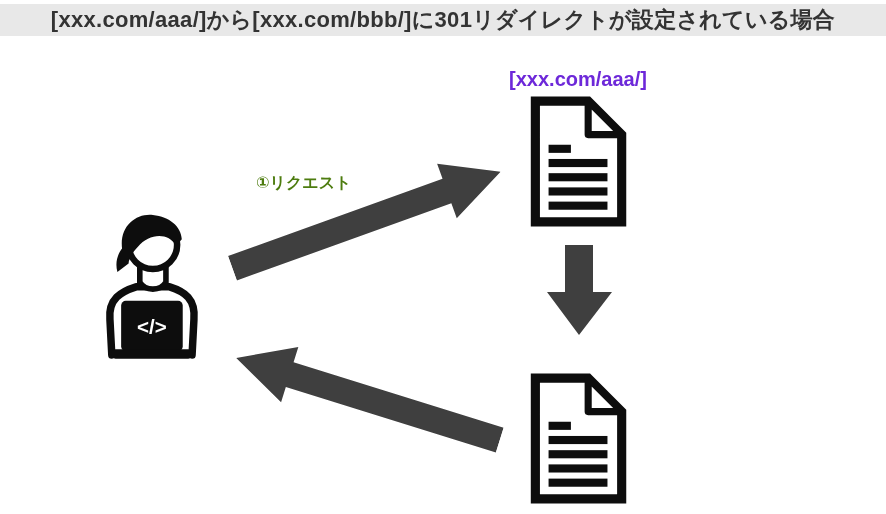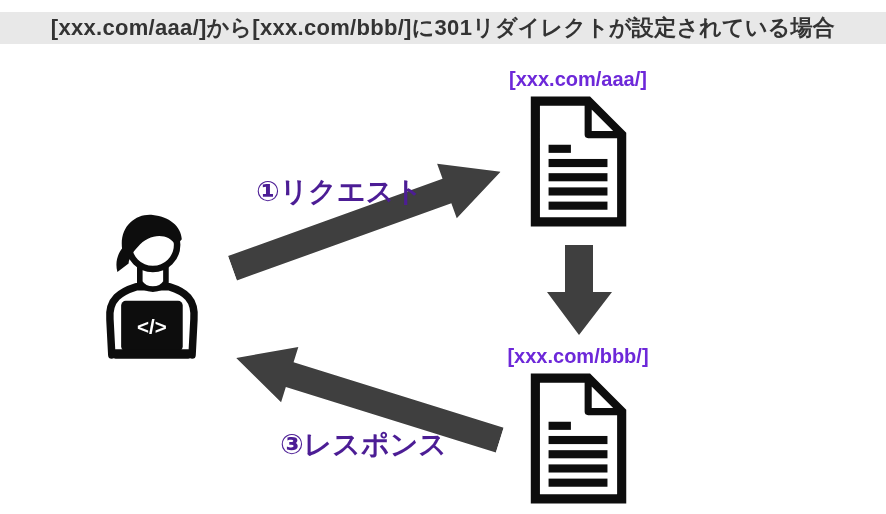--- a/index.html
+++ b/index.html
@@ -5,21 +5,21 @@
   * { box-sizing: border-box; }
   html, body { margin: 0; padding: 0; }
   body {
     width: 886px; height: 514px;
     background: #ffffff;
     font-family: "Liberation Sans", "DejaVu Sans", sans-serif;
     overflow: hidden;
     position: relative;
   }
   .header {
-    position: absolute; top: 12px; left: 0;
+    position: absolute; top: 4px; left: 0;
     width: 886px; height: 32px;
     background: #e8e8e8;
     display: flex; align-items: center; justify-content: center;
   }
   .header .title {
     font-size: 22px;
     font-weight: bold;
     color: #333333;
     letter-spacing: 0.3px;
     white-space: nowrap;
@@ -34,23 +34,23 @@
     position: absolute;
     width: 200px;
     text-align: center;
     font-size: 20px;
     font-weight: bold;
     color: #6d28d9;
     white-space: nowrap;
   }
   .arrow-label {
     position: absolute;
-    font-size: 28px;
+    font-size: 16px;
     font-weight: bold;
-    color: #4c1d95;
+    color: #4d7c0f;
     white-space: nowrap;
   }
   .arrow {
     position: absolute;
   }
   .arrow svg { display: block; }
   #arrow-request  { left: 224px; top: 142px; transform: rotate(-19.8deg); }
   #arrow-redirect { left: 547px; top: 197px; }
   #arrow-response { left: 230px; top: 321px; transform: rotate(17.3deg); }
 </style>
@@ -99,32 +99,30 @@
     </svg>
   </div>
   <div class="arrow-label" style="left:256px; top:125px;">①リクエスト</div>
 
   <div class="arrow" id="arrow-redirect">
     <svg width="65" height="90" viewBox="0 0 65 90">
       <polygon points="18,0 46,0 46,47 65,47 32,90 0,47 18,47" fill="#3f3f3f"></polygon>
     </svg>
   </div>
 
-  <div class="url-label" style="left:478px; top:297px;">[xxx.com/bbb/]</div>
 
   <svg class="abs" style="left:526px; top:325px;" width="102" height="131" viewBox="0 0 100 129">
     <path d="M9,5 L61,5 L94,38 L94,124 L9,124 Z" fill="#ffffff" stroke="#0d0d0d" stroke-width="9" stroke-linejoin="miter"></path>
     <path d="M61,5 L61,38 L94,38 Z" fill="#ffffff" stroke="#0d0d0d" stroke-width="7" stroke-linejoin="round"></path>
     <rect x="22" y="48" width="22" height="8" fill="#0d0d0d"></rect>
     <rect x="22" y="62" width="58" height="8" fill="#0d0d0d"></rect>
     <rect x="22" y="76" width="58" height="8" fill="#0d0d0d"></rect>
     <rect x="22" y="90" width="58" height="8" fill="#0d0d0d"></rect>
     <rect x="22" y="104" width="58" height="8" fill="#0d0d0d"></rect>
   </svg>
 
   <div class="arrow" id="arrow-response">
     <svg width="276" height="60" viewBox="0 0 276 60">
       <polygon points="276,17 56,17 56,1 0,30 56,59 56,43 276,43" fill="#3f3f3f"></polygon>
     </svg>
   </div>
-  <div class="arrow-label" style="left:280px; top:378px;">③レスポンス</div>
 
 </div>
 
 </body></html>

